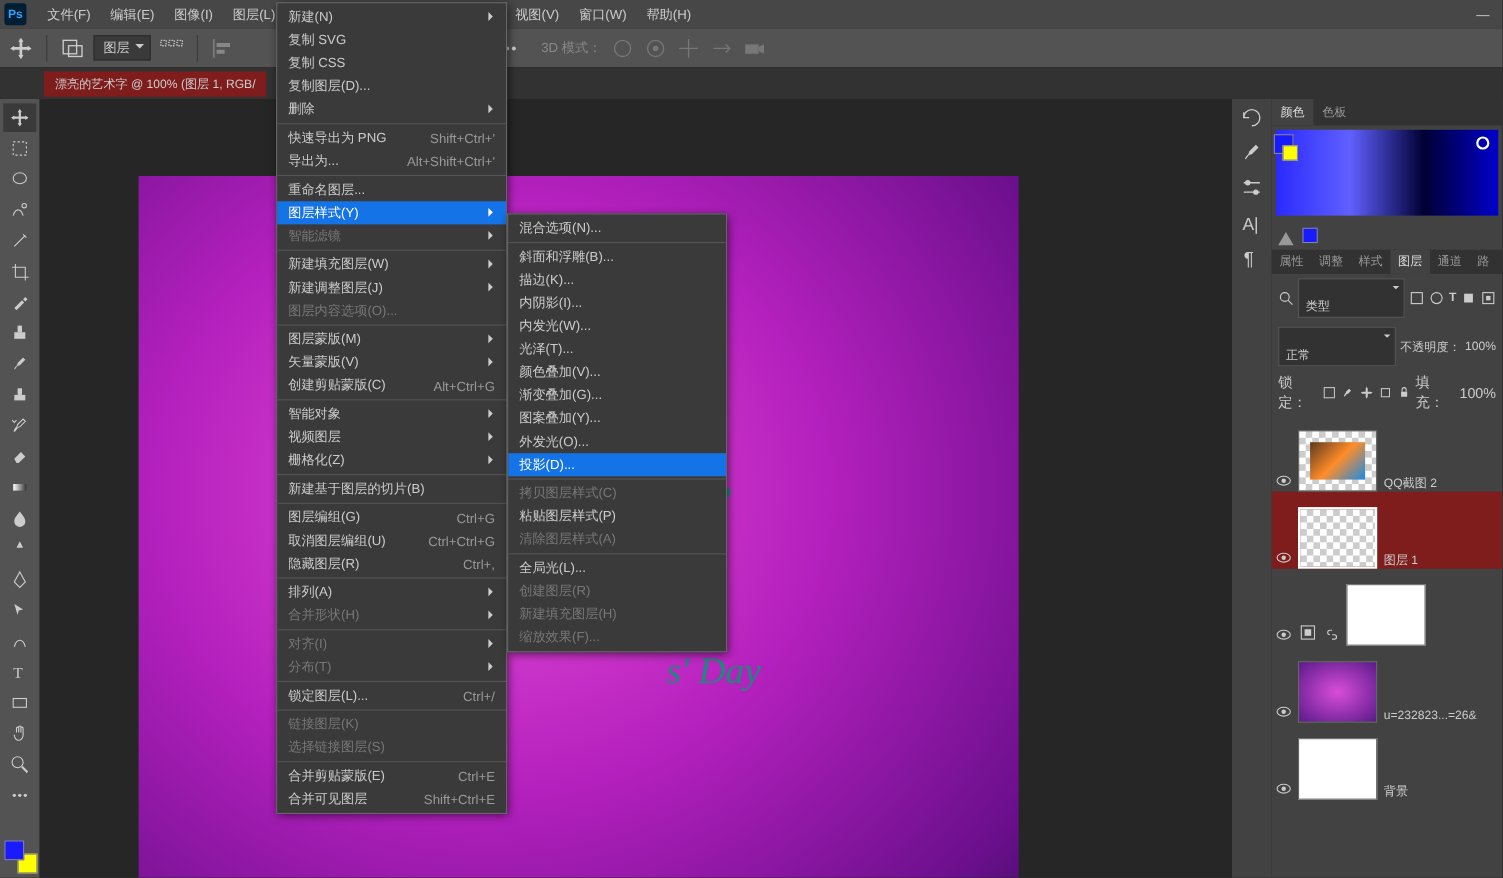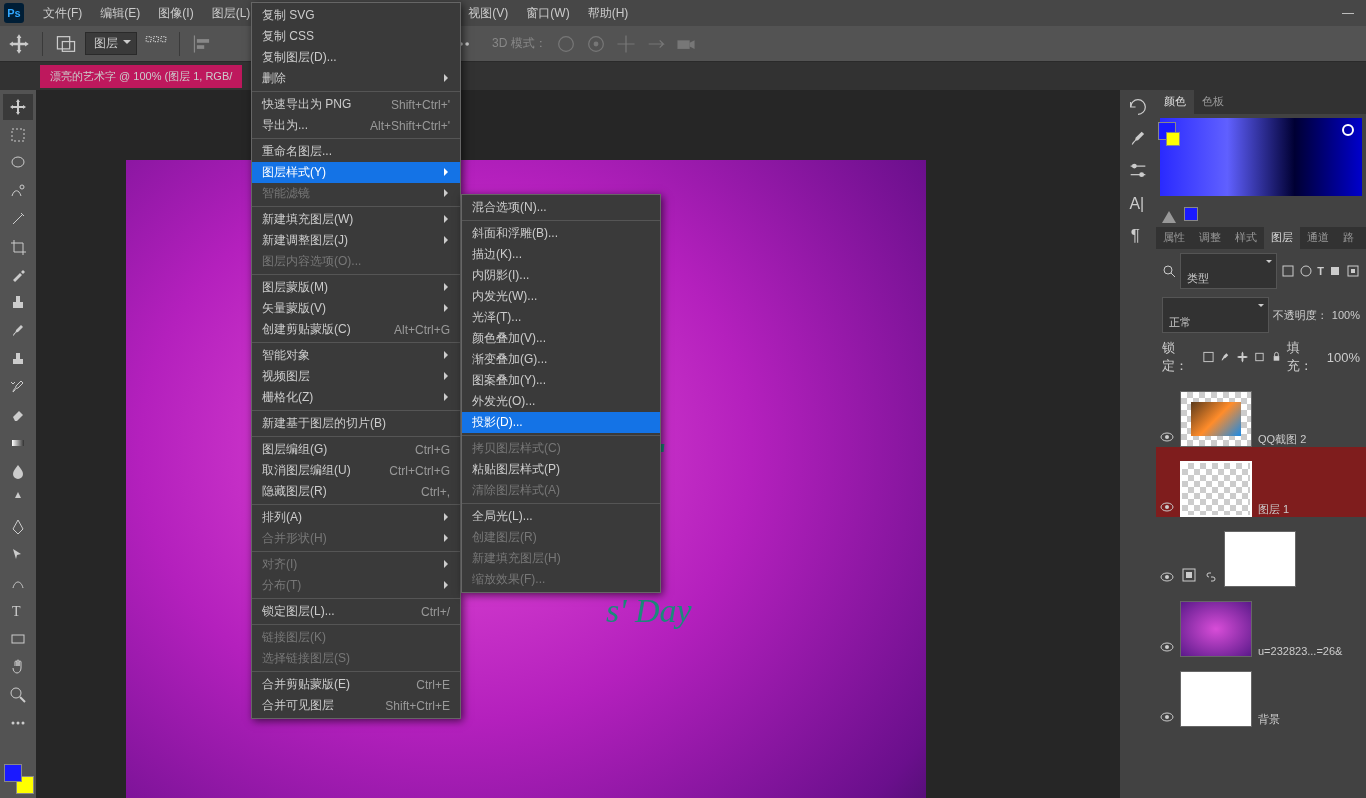--- a/index.html
+++ b/index.html
@@ -13,21 +13,21 @@
 .opt-sep { width: 1px; height: 24px; background: #3a3a3a; margin: 0 4px; }
 .opt-dd { background: #3a3a3a; border: 1px solid #2a2a2a; padding: 2px 18px 2px 8px; position: relative; }
 .opt-dd::after { content: ""; position: absolute; right: 5px; top: 7px; border: 4px solid transparent; border-top-color: #ccc; }
 .mode3d { color: #888; margin-left: 12px; }
 .work { display: flex; height: calc(100% - 62px - 28px); }
 .ltools { width: 36px; background: #535353; display: flex; flex-direction: column; align-items: center; padding-top: 4px; gap: 2px; }
 .tool { width: 30px; height: 26px; display: flex; align-items: center; justify-content: center; position: relative; cursor: default; }
 .tool.active { background: #3a3a3a; }
 .tool svg { width: 18px; height: 18px; }
 .tab-strip { height: 28px; background: #323232; display: flex; align-items: center; padding-left: 40px; color: #ccc; }
-.doc-tab { background: #be185d; padding: 4px 10px; font-size: 11px; }
+.doc-tab { background: #7f1d1d; padding: 4px 10px; font-size: 11px; }
 .canvas-wrap { flex: 1; background: #262626; position: relative; overflow: hidden; }
 .canvas { position: absolute; left: 90px; top: 70px; width: 800px; height: 720px; background: radial-gradient(ellipse at 40% 40%, #e84dd9 0%, #b420bd 45%, #6a0f8c 85%, #3d0e60 100%); }
 .canvas-txt { position: absolute; left: 45%; top: 32%; font-size: 90px; font-weight: bold; color: #1b8a7a; transform: skewX(-5deg); }
 .canvas-sub { position: absolute; left: 60%; top: 60%; font-size: 34px; font-style: italic; color: #1b8a7a; font-family: cursive; }
 .menu-col { position: absolute; background: #3a3a3a; border: 1px solid #666; box-shadow: 2px 2px 8px rgba(0,0,0,0.6); min-width: 200px; padding: 2px 0; }
 .menu-col .row { display: flex; align-items: center; height: 21px; padding: 0 10px; position: relative; }
 .menu-col .row .lab { flex: 1; }
 .menu-col .row .sc { color: #999; margin-left: 20px; text-align: center; }
 .menu-col .row.sub::after { content: ""; position: absolute; right: 8px; top: 6px; border: 4px solid transparent; border-left-color: #ccc; }
 .menu-col .row.hl { background: #1473e6; color: white; }
@@ -447,20 +447,23 @@
       </div>
   </div>
 </div>
 
 <div class="fgbg">
   <div class="f"></div>
   <div class="b"></div>
 </div>
 
 <div class="menu-col" id="menu1" style="left:251px; top:2px; width:210px">
+    <div class="row sub">
+      <span class="lab">新建(N)</span>
+    </div>
     <div class="row">
       <span class="lab">复制 SVG</span>
     </div>
     <div class="row">
       <span class="lab">复制 CSS</span>
     </div>
     <div class="row">
       <span class="lab">复制图层(D)...</span>
     </div>
     <div class="row sub">

